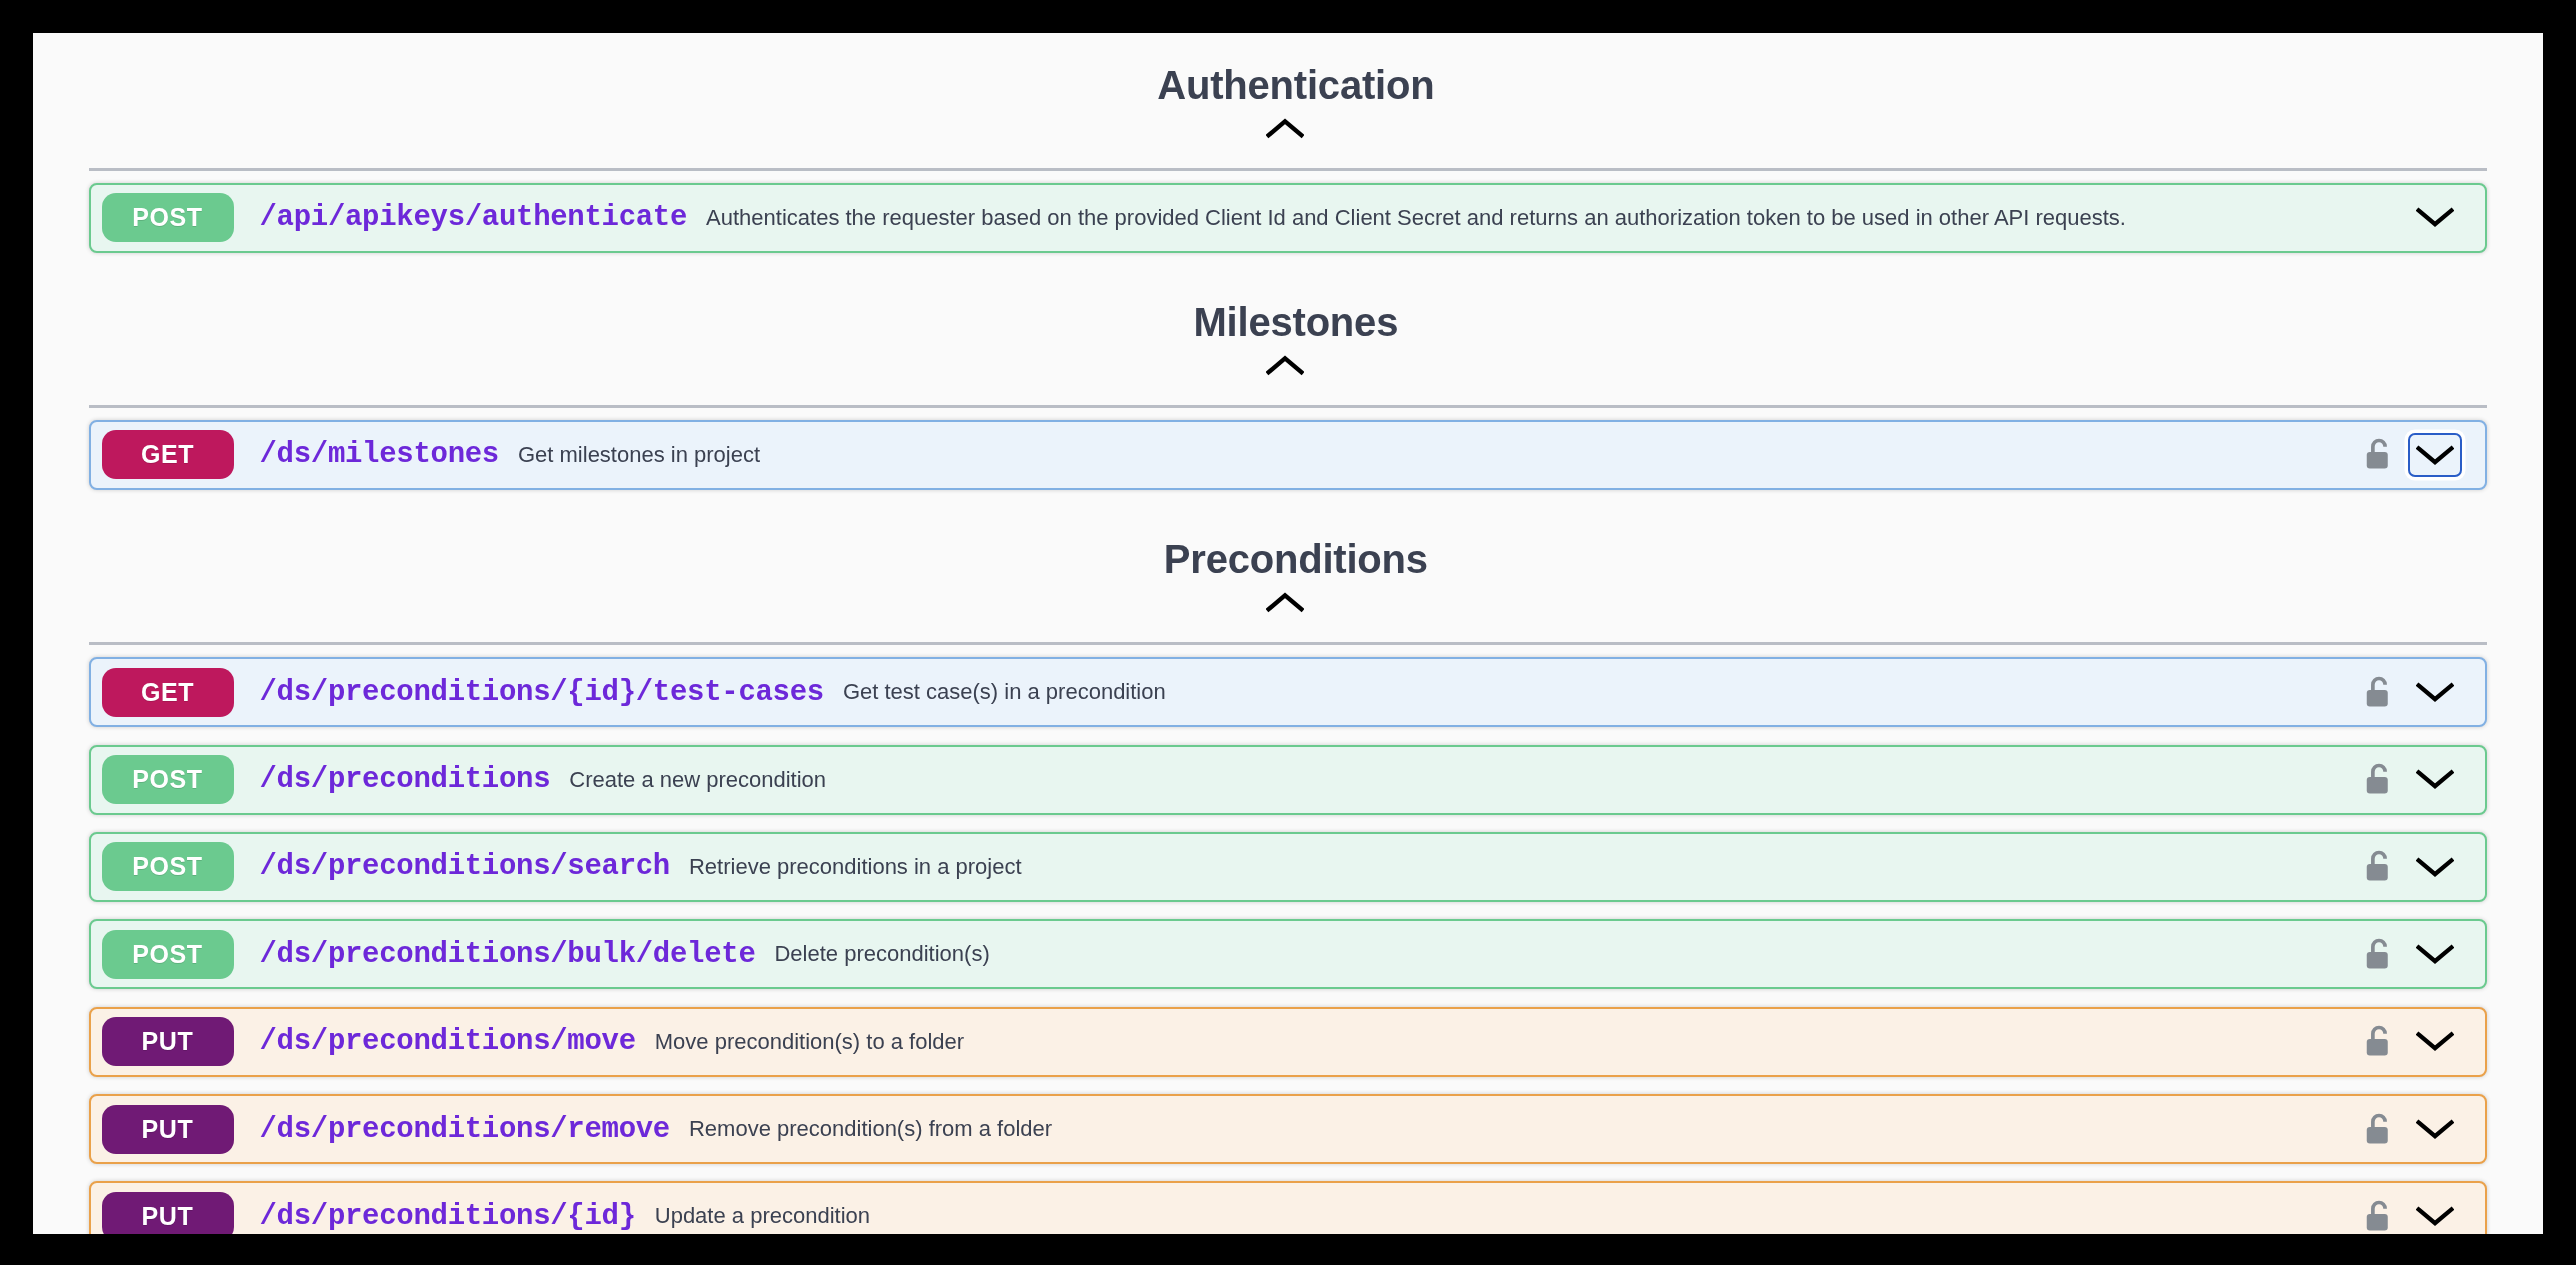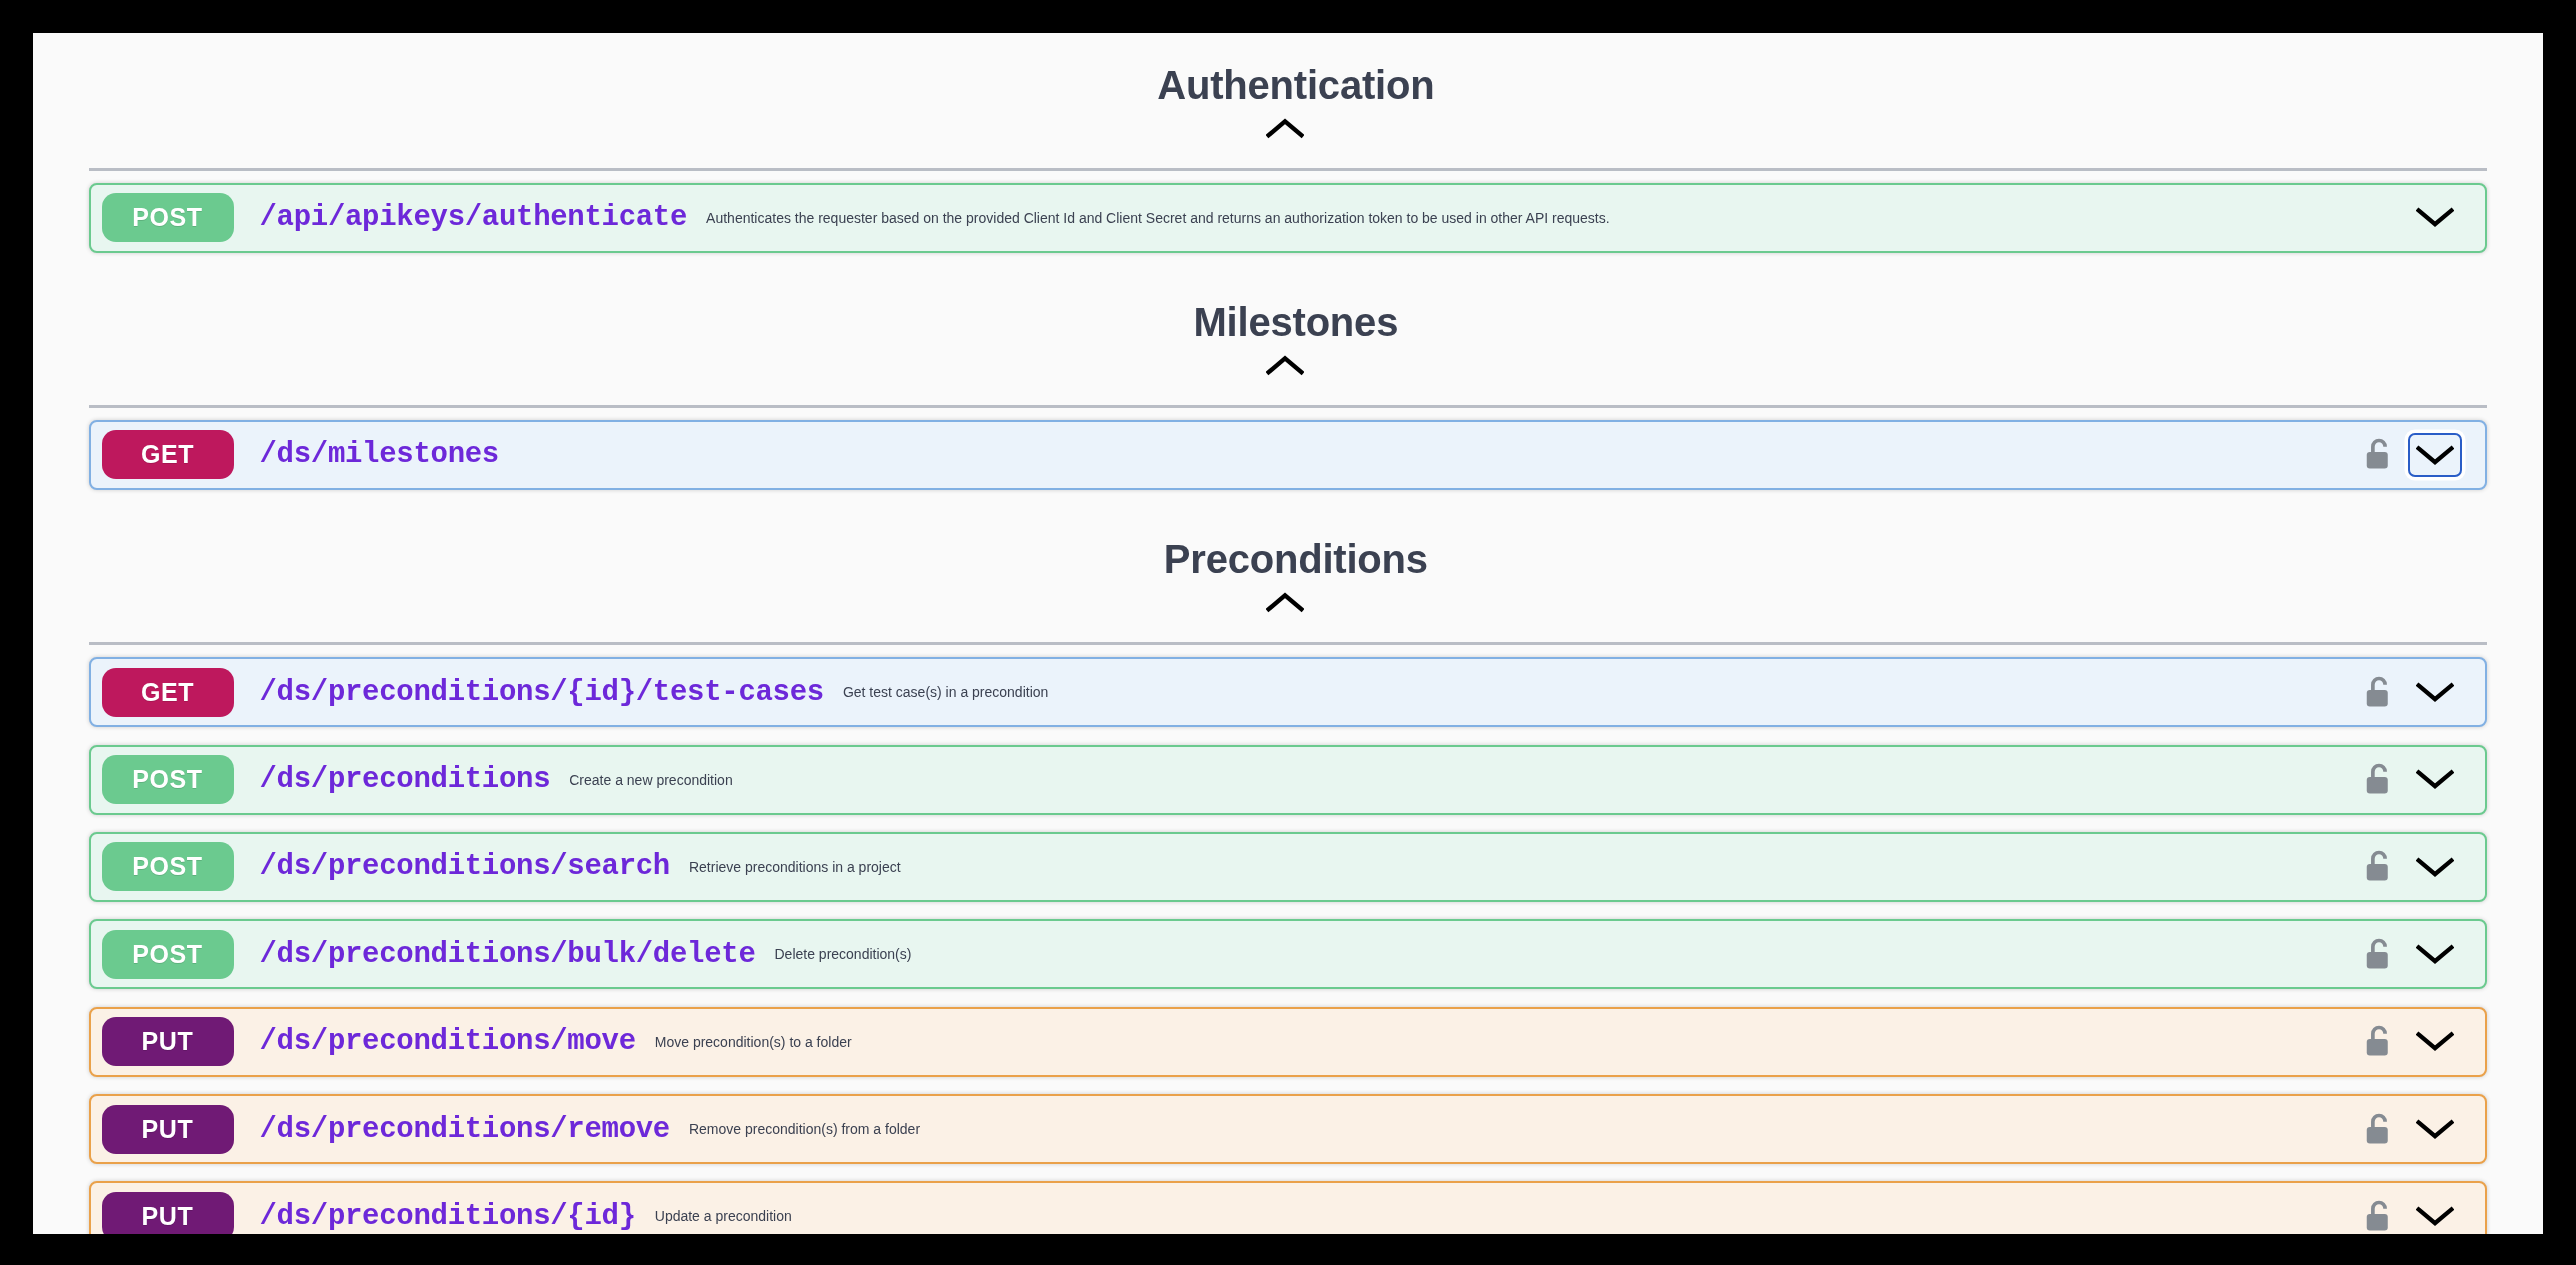--- a/index.html
+++ b/index.html
@@ -106,21 +106,21 @@
     font-family: "Liberation Mono", monospace;
     font-size: 29px;
     font-weight: bold;
     color: #6d28d9;
     margin-left: 26px;
     white-space: nowrap;
     letter-spacing: -0.3px;
   }
 
   .op-summary {
-    font-size: 14px;
+    font-size: 22px;
     color: #3b4151;
     margin-left: 19px;
     white-space: nowrap;
     flex: 1 1 auto;
     overflow: hidden;
   }
 
   .op-right {
     flex: 0 0 auto;
     display: flex;
@@ -188,20 +188,21 @@
             <svg class="chev-svg" width="38" height="22.7" viewBox="0 0 44 26" xmlns="http://www.w3.org/2000/svg">
               <path d="M3 21 L22 5 L41 21" fill="none" stroke="#000000" stroke-width="5" stroke-linecap="square" stroke-linejoin="miter"></path>
             </svg>
           </div>
         </div>
         <div class="tag-divider"></div>
         <div class="op-list">
           <div class="op-row get">
             <div class="op-method get">GET</div>
             <div class="op-path">/ds/milestones</div>
+            <div class="op-summary">Get milestones in project</div>
             <div class="op-right">
               <span>
                 <svg class="lock-icon" viewBox="0 0 34 40" xmlns="http://www.w3.org/2000/svg">
                   <path d="M10 17 V11 a7 7 0 0 1 14 0" fill="none" stroke="#858b92" stroke-width="4.2"></path>
                   <rect x="3" y="17" width="24" height="19" rx="3.5" fill="#858b92"></rect>
                 </svg>
               </span>
               <div class="chev-btn focused">
                 <svg class="chev-svg" width="38" height="22.7" viewBox="0 0 44 26" xmlns="http://www.w3.org/2000/svg">
                   <path d="M3 5 L22 21 L41 5" fill="none" stroke="#000000" stroke-width="5" stroke-linecap="square" stroke-linejoin="miter"></path>

